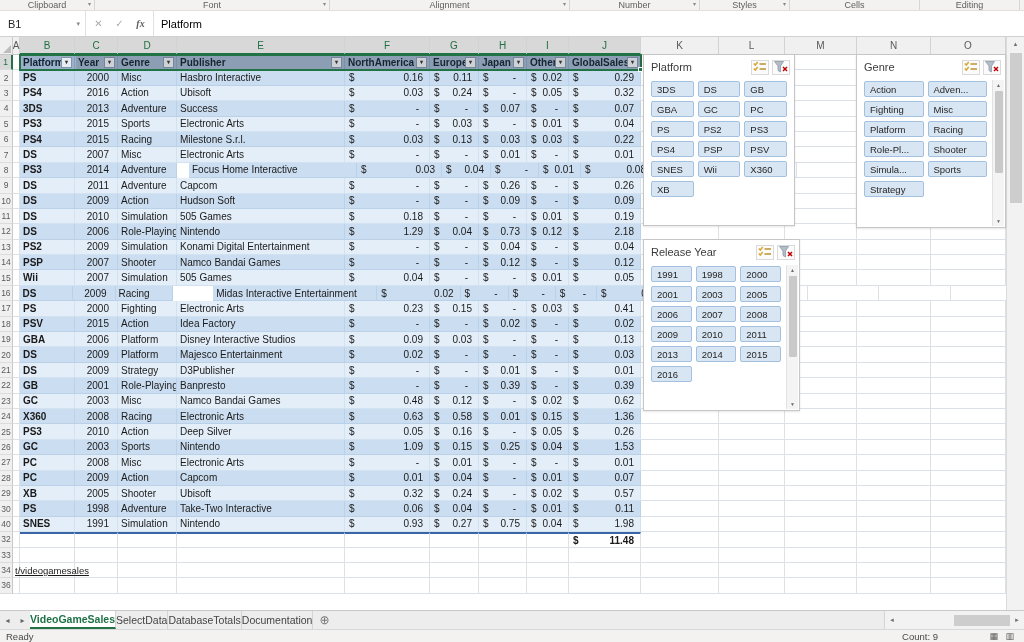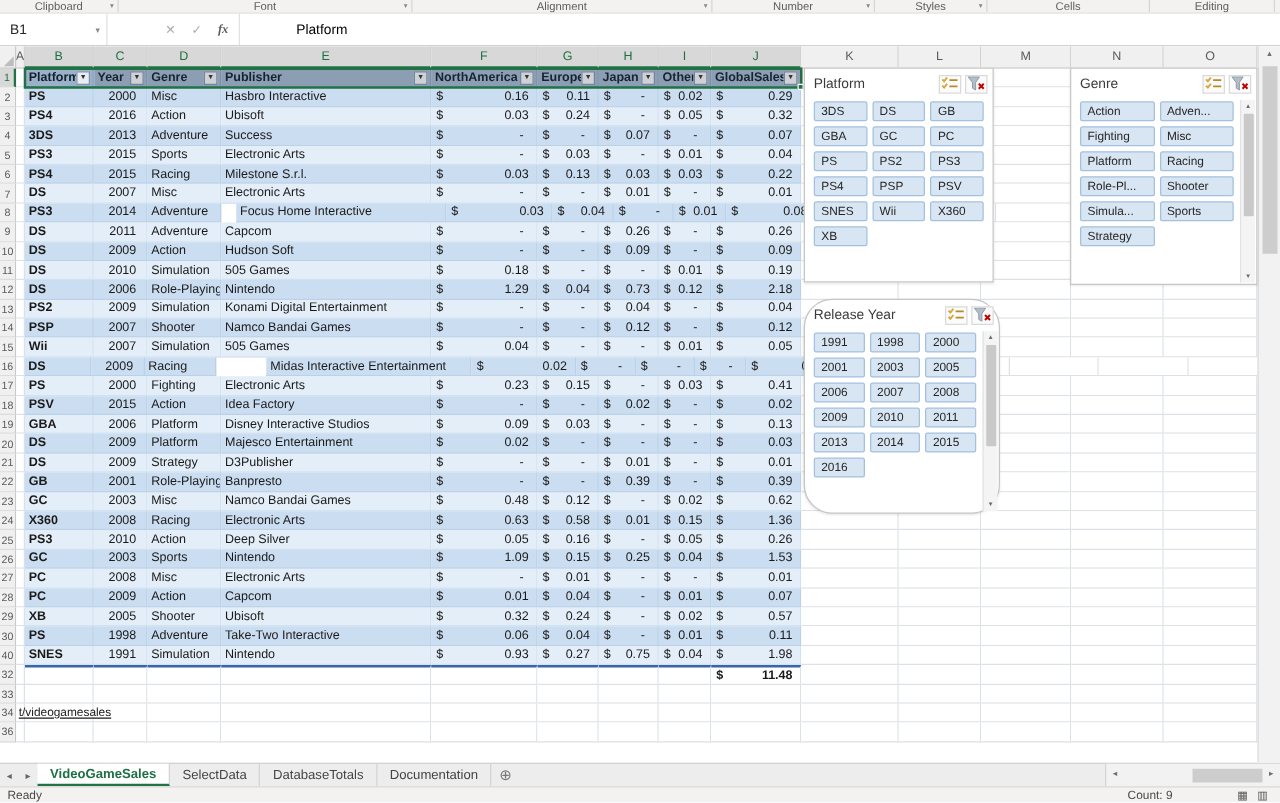--- a/index.html
+++ b/index.html
@@ -8,21 +8,21 @@
   .app { position:relative; width:1024px; height:642px; display:flex; flex-direction:column; }
 
   
   .ribbon { height:11px; background:#F3F2F1; border-bottom:1px solid #E1DFDD; display:flex; overflow:hidden; }
   .rgroup { position:relative; display:flex; align-items:center; justify-content:center;
             border-right:1px solid #D8D6D4; color:#605E5C; }
   .rlabel { font-size:9px; line-height:10px; }
   .launcher { position:absolute; right:3px; top:0; font-size:6px; color:#8A8886; }
 
   
-  .fbar { height:26px; background:#fff; border-bottom:1px solid #D0D0D0; display:flex; align-items:stretch;gap:38px; }
+  .fbar { height:26px; background:#fff; border-bottom:1px solid #D0D0D0; display:flex; align-items:stretch; }
   .namebox { width:86px; display:flex; align-items:center; padding-left:8px; font-size:11px; color:#262626;
              border-right:1px solid #E1E1E1; }
   .namebox .arr { margin-left:auto; margin-right:5px; font-size:7px; color:#8A8A8A; }
   .fbtns { display:flex; align-items:center; border-right:1px solid #E1E1E1; padding:0 2px; }
   .fbtn { width:21px; text-align:center; font-size:10px; color:#ABABAB; }
   .fbtn.fx { color:#5F5F5F; font-style:italic; font-family:"Liberation Serif", serif; font-weight:bold; }
   .finput { flex:1; display:flex; align-items:center; padding-left:7px; font-size:11px; color:#000; }
 
   
   .sheet { position:relative; flex:1; background:#fff; overflow:hidden; }
@@ -60,40 +60,40 @@
   
   .vscroll { position:absolute; top:0; right:0; bottom:0; width:18px; background:#F2F2F2;
              border-left:1px solid #DBDBDB; display:flex; flex-direction:column; align-items:center; z-index:6; }
   .vs-arr { font-size:6px; color:#707070; height:14px; line-height:14px; }
   .vs-thumb { width:12px; height:150px; background:#CDCDCD; margin-top:2px; }
 
   
   .slicer { position:absolute; background:#fff; border:1px solid #C6C6C6; z-index:10; box-shadow:0 1px 2px rgba(0,0,0,0.10); }
   #slicer-platform { left:643px; top:17px;  width:152px; height:172px; }
   #slicer-genre    { left:856px; top:17px;  width:150px; height:174px; }
-  #slicer-year     { left:643px; top:202px; width:157px; height:172px;border-radius:23px; }
+  #slicer-year     { left:643px; top:202px; width:157px; height:172px; }
   .sl-hdr { height:24px; display:flex; align-items:center; padding:0 4px 0 7px; }
   .sl-title { flex:1; font-size:11px; color:#3B3B3B; }
   .sl-icons { display:flex; gap:3px; align-items:center; }
   .sl-ic { width:18px; height:15px; display:flex; align-items:center; justify-content:center;
            border:1px solid #DADADA; background:#FBFBFB; }
   .sl-body { display:grid; gap:4px; padding:2px 7px; }
   .sl-body.scroll { padding-right:18px; }
   .sl-btn { height:16px; display:flex; align-items:center; padding-left:5px; font-size:9.5px; color:#262626;
             background:#D8E5F2; border:1px solid #A3C0DE; border-radius:2px; overflow:hidden; white-space:nowrap; }
   .sl-scroll { position:absolute; right:1px; top:25px; bottom:1px; width:12px; background:#F4F4F4;
                border-left:1px solid #E2E2E2; display:flex; flex-direction:column; align-items:center; }
   .sl-sarr { font-size:5px; color:#6B6B6B; height:10px; line-height:10px; }
   .sl-sarr.dn { margin-top:auto; }
   .sl-thumb { width:8px; height:56%; background:#C9C9C9; border-radius:1px; margin-top:1px; }
 
   
   .tabbar { height:19px; background:#EDEDED; border-top:1px solid #C9C9C9; display:flex; align-items:stretch; font-size:10.5px; }
   .tnav { width:15px; display:flex; align-items:center; justify-content:center; color:#666; font-size:8px; }
-  .tab { padding:0 10px; display:flex; align-items:center; color:#444; border-right:1px solid #D4D4D4; }
+  .tab { padding:0 0; display:flex; align-items:center; color:#444; border-right:1px solid #D4D4D4; }
   .tab.active { background:#fff; color:#1E7145; font-weight:bold; border-bottom:2px solid #217346; }
   .newsheet { width:22px; display:flex; align-items:center; justify-content:center; color:#777; font-size:12px; }
   .hscroll { margin-left:auto; width:140px; background:#F2F2F2; border-left:1px solid #D4D4D4; display:flex; align-items:center; }
   .harr { width:14px; text-align:center; font-size:6px; color:#707070; }
   .hthumb { flex:0 0 56px; height:11px; background:#CDCDCD; margin-left:auto; }
 
   
   .statusbar { height:13px; background:#F3F2F1; border-top:1px solid #D8D8D8; display:flex; align-items:center;
                font-size:9.5px; color:#484848; padding:0 6px; }
   .sb-spacer { flex:1; }

